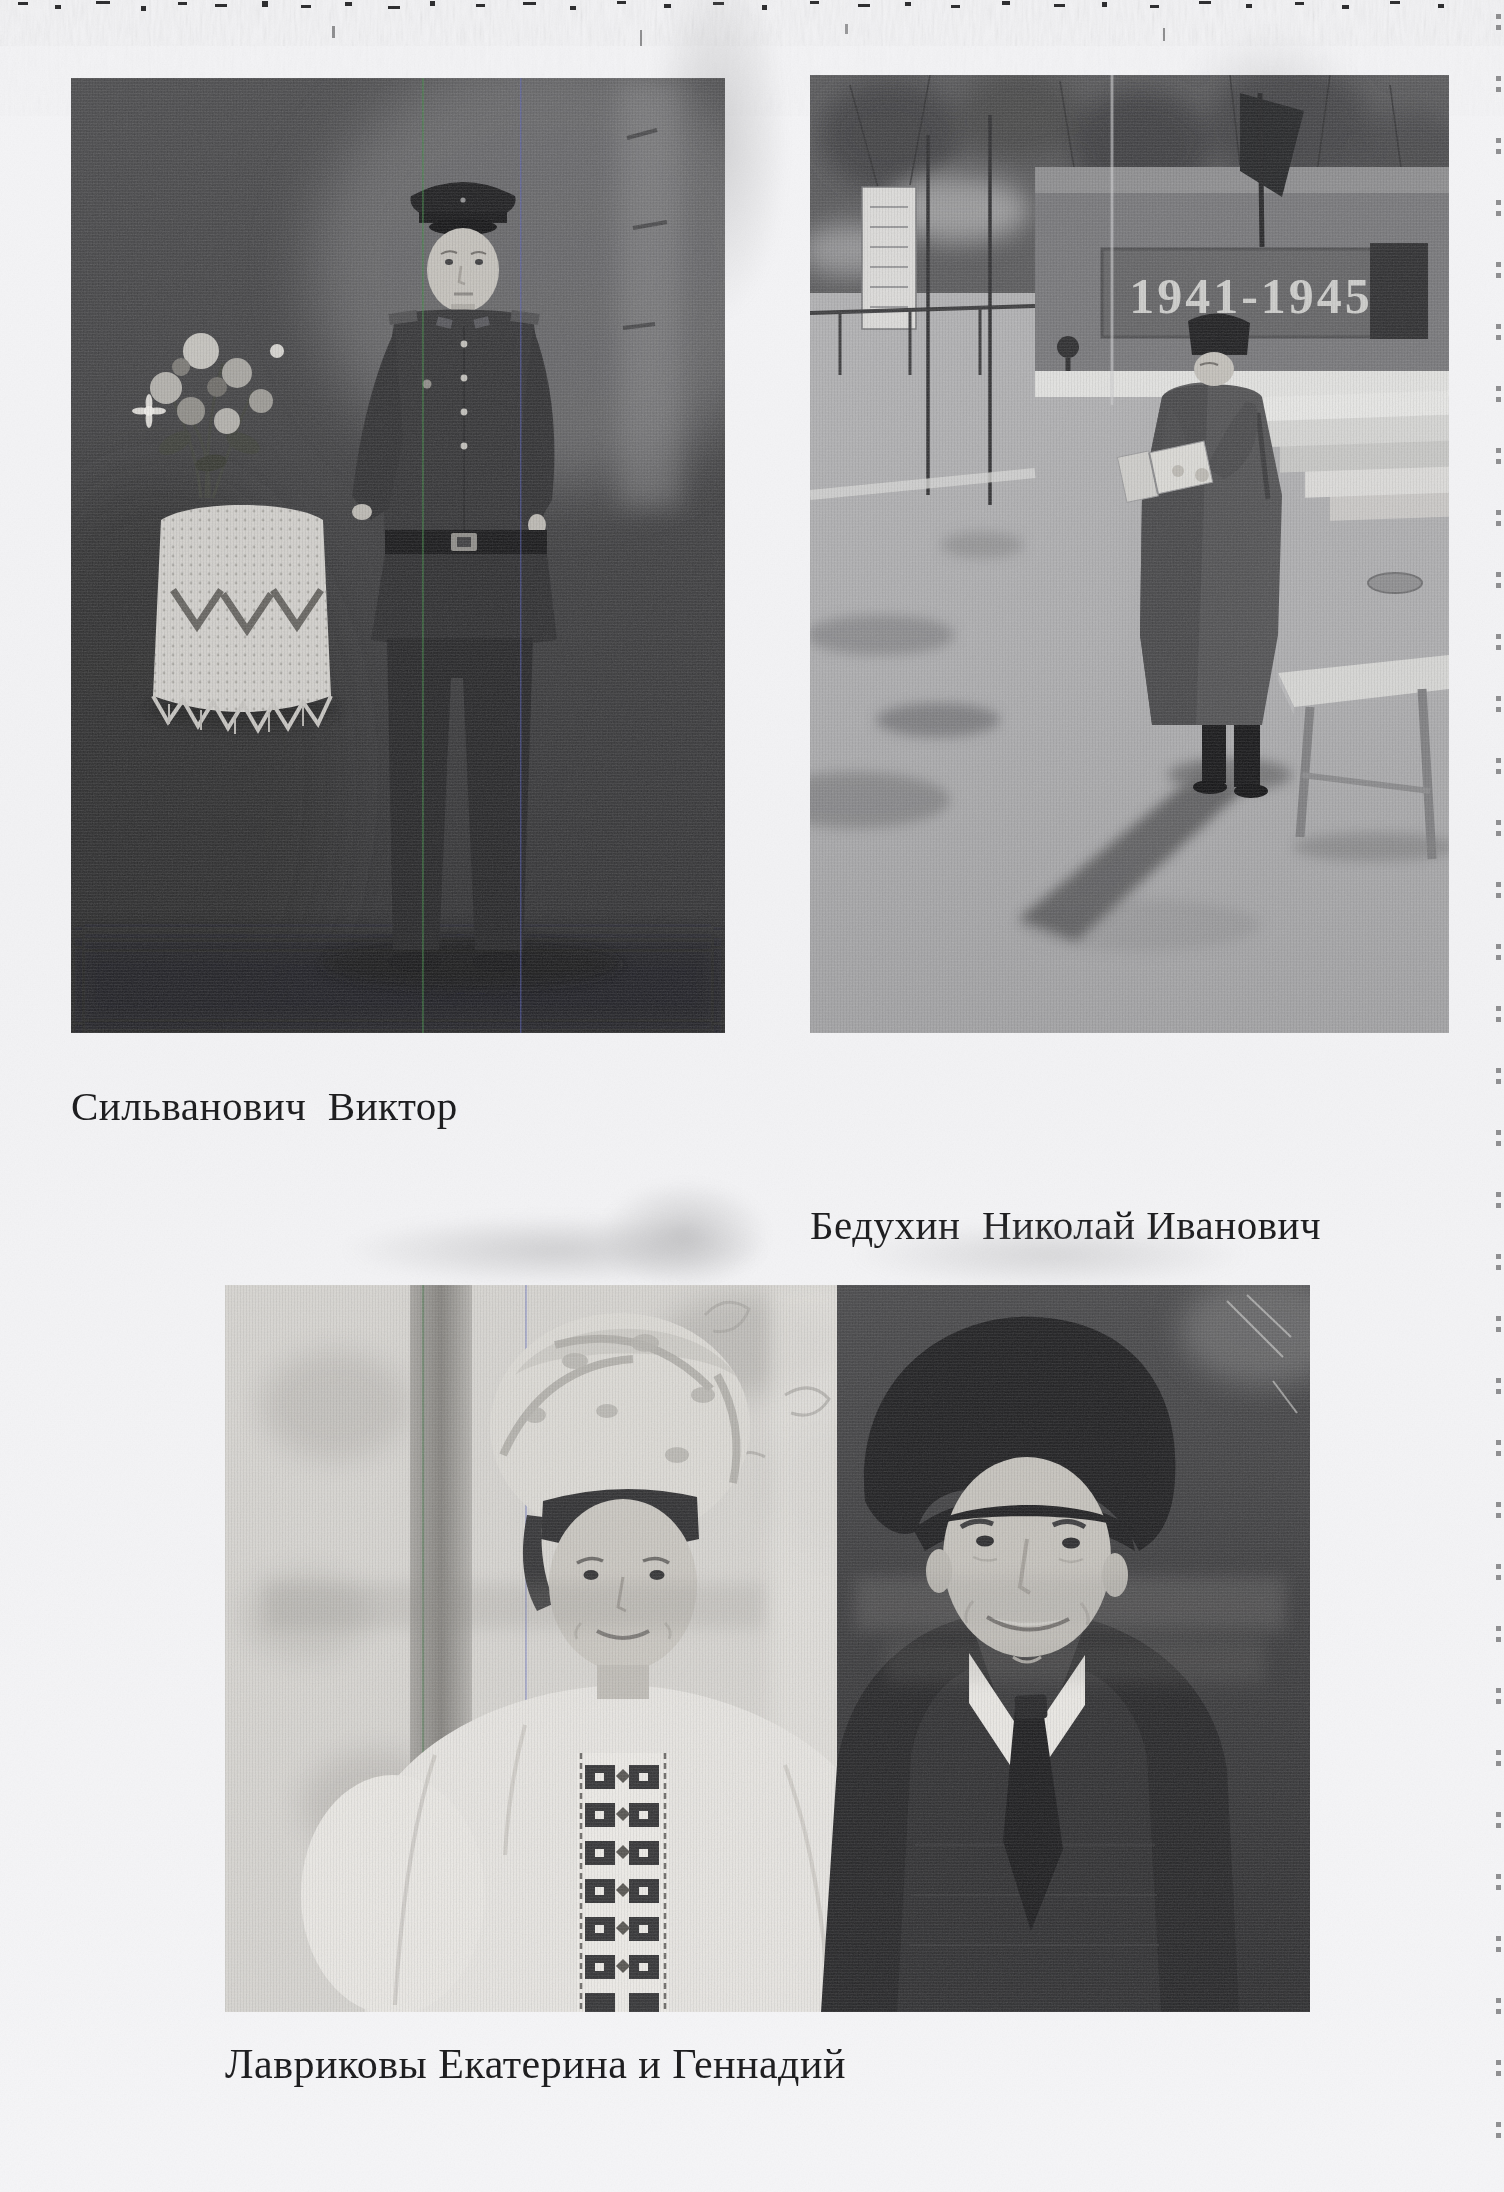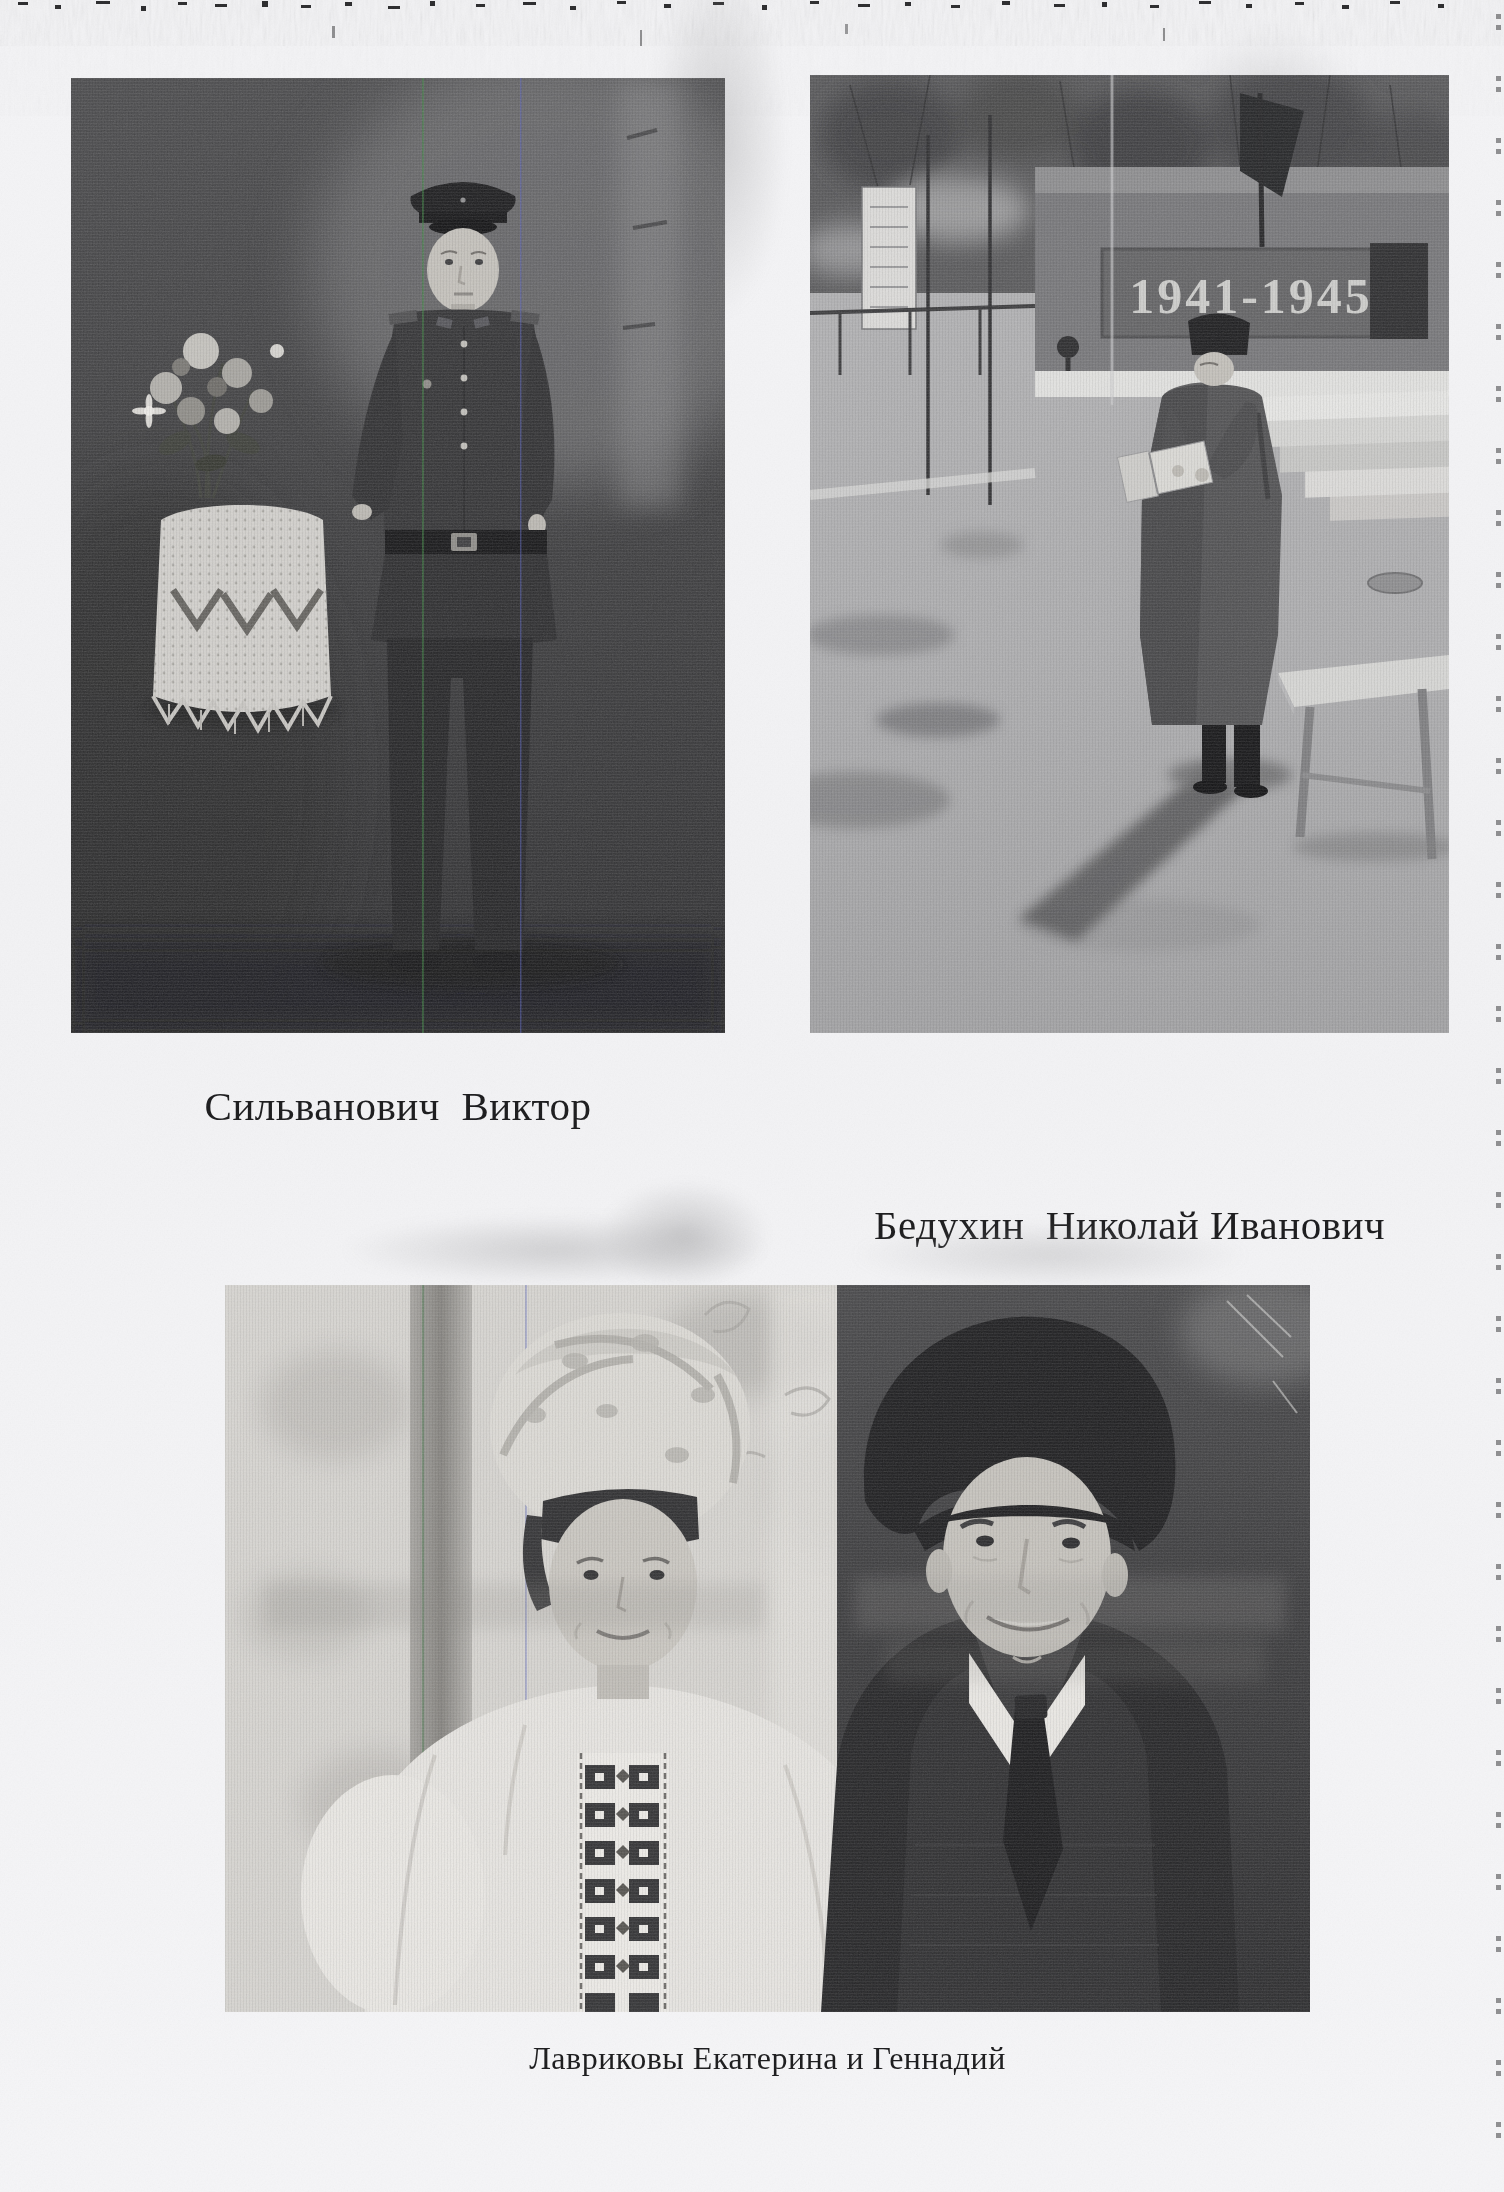--- a/index.html
+++ b/index.html
@@ -10,25 +10,25 @@
   }
   .photo{position:absolute;overflow:hidden;background:#555;}
   .photo svg{display:block;width:100%;height:100%;}
   #photo-silvanovich{left:71px;top:78px;width:654px;height:955px;}
   #photo-bedukhin{left:810px;top:75px;width:639px;height:958px;}
   #photo-lavrikovy{left:225px;top:1285px;width:1085px;height:727px;}
   .halftone{position:absolute;inset:0;pointer-events:none;
     background:
       repeating-linear-gradient(0deg, rgba(255,255,255,.05) 0 1px, transparent 1px 3px),
       repeating-linear-gradient(90deg, rgba(0,0,0,.05) 0 1px, transparent 1px 3px);}
-  .caption{position:absolute;white-space:pre;text-align:center;
+  .caption{position:absolute;white-space:pre;text-align:left;
     font-size:41px;letter-spacing:.5px;color:#1b1b1d;}
   #caption-silvanovich{left:71px;top:1082px;width:654px;}
   #caption-bedukhin{left:810px;top:1075px;width:639px;line-height:60px;}
-  #caption-lavrikovy{left:225px;top:2040px;width:1085px;font-size:32px;}
+  #caption-lavrikovy{left:225px;top:2040px;width:1085px;font-size:42px;}
   .smudge{position:absolute;pointer-events:none;border-radius:50%;}
   #edge-dots{position:absolute;left:1496px;top:14px;width:5px;height:2170px;opacity:.55;
     background:repeating-linear-gradient(180deg,#3c3c3e 0 5px,transparent 5px 11px,#3c3c3e 11px 16px,transparent 16px 62px);}
   #top-noise, #page-grain{position:absolute;pointer-events:none;}
   #top-noise{left:0;top:0;}
   #page-grain{left:0;top:0;opacity:.05;}
 </style>
 </head>
 <body>
 

